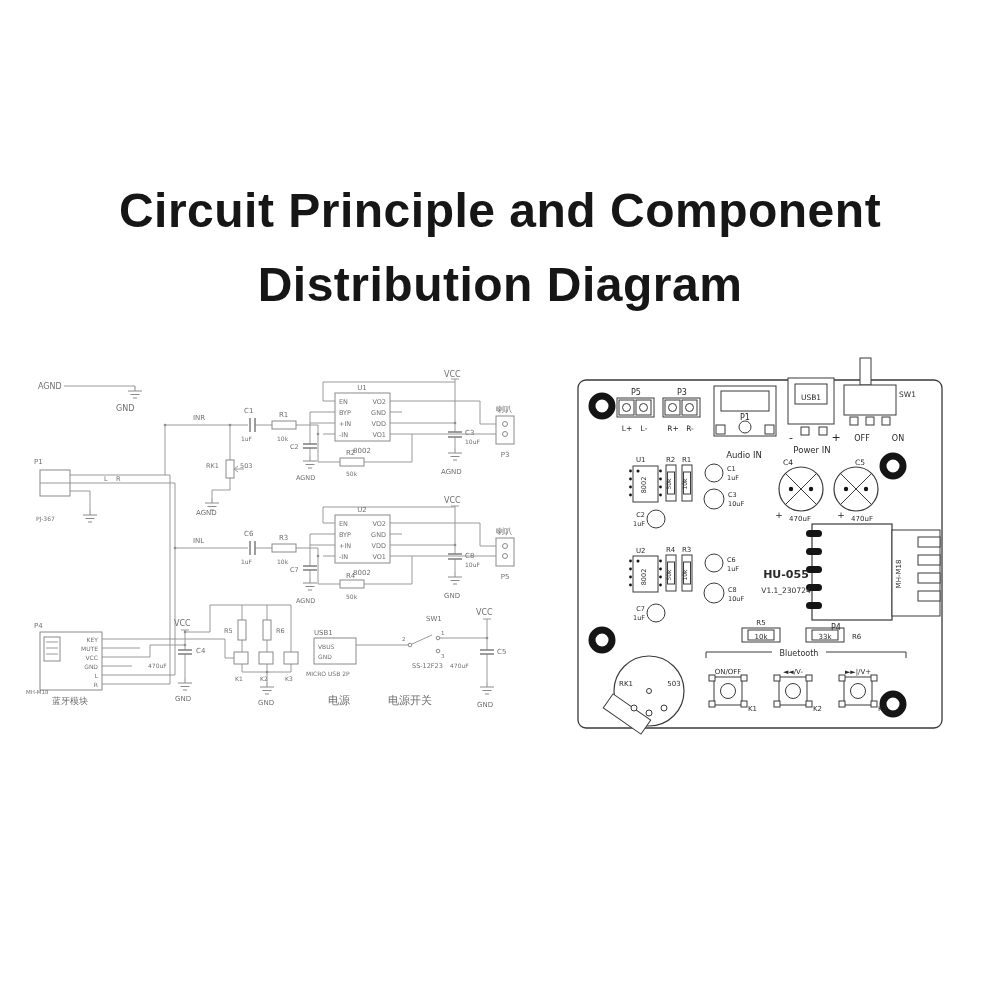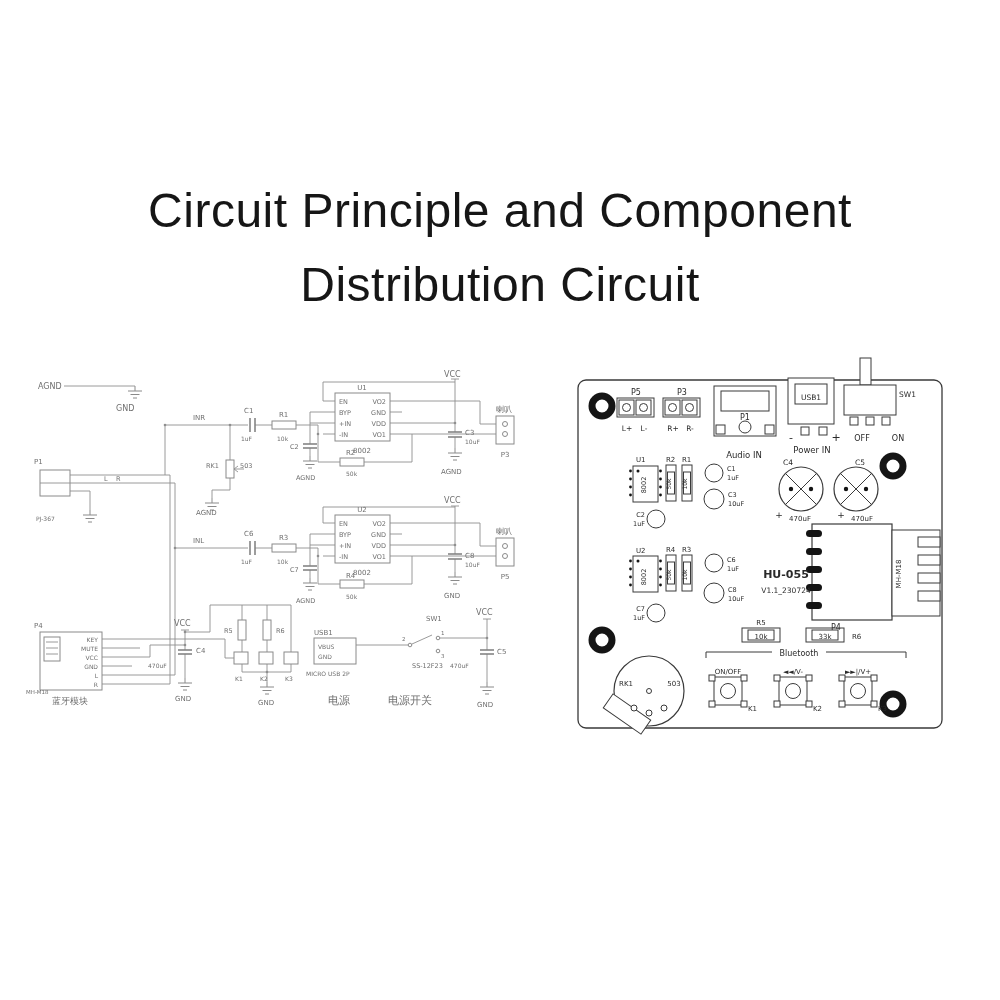--- a/index.html
+++ b/index.html
@@ -1,37 +1,37 @@
 <!DOCTYPE html>
 <html><head>
 <meta charset="utf-8">
 <style>
   html,body{margin:0;padding:0;}
   body{width:1000px;height:1000px;background:#ffffff;position:relative;overflow:hidden;
        font-family:"Liberation Sans",sans-serif;}
   .title{position:absolute;top:174px;left:0;width:1000px;text-align:center;
-         font-weight:400;font-size:48px;line-height:74px;color:#161616;letter-spacing:.5px;}
+         font-weight:700;font-size:48px;line-height:74px;color:#161616;letter-spacing:.5px;}
   #diagram{position:absolute;left:0;top:0;}
   #diagram text{font-family:"DejaVu Sans","Liberation Sans",sans-serif;}
   #schematic-labels text{fill:#6f6f6f;}
   #pcb-labels text{fill:#2a2a2a;}
   .sch-wire{stroke:#8f8f8f;stroke-width:.9;fill:none;}
   .sch-plate{stroke:#7d7d7d;stroke-width:1.5;fill:none;}
   .sch-part{stroke:#8a8a8a;stroke-width:1;fill:#ffffff;}
   .sch-gnd{stroke:#8a8a8a;stroke-width:1;fill:none;}
   .pcb-line{stroke:#3a3a3a;stroke-width:1;fill:none;}
   .pcb-part{stroke:#3a3a3a;stroke-width:1;fill:#ffffff;}
   .pcb-fill{fill:#141414;stroke:none;}
 </style>
 </head>
 <body>
 
 <div class="title">
   <div>Circuit Principle and Component</div>
-  <div>Distribution Circuit</div>
+  <div>Distribution Diagram</div>
 </div>
 
 <svg id="diagram" width="1000" height="1000" viewBox="0 0 1000 1000">
   <defs>
     <g id="gnd" class="sch-gnd">
       <path d="M0,0 V5 M-7,5 H7 M-4.5,8.5 H4.5 M-2,12 H2"></path>
     </g>
   </defs>
 
   <g>

